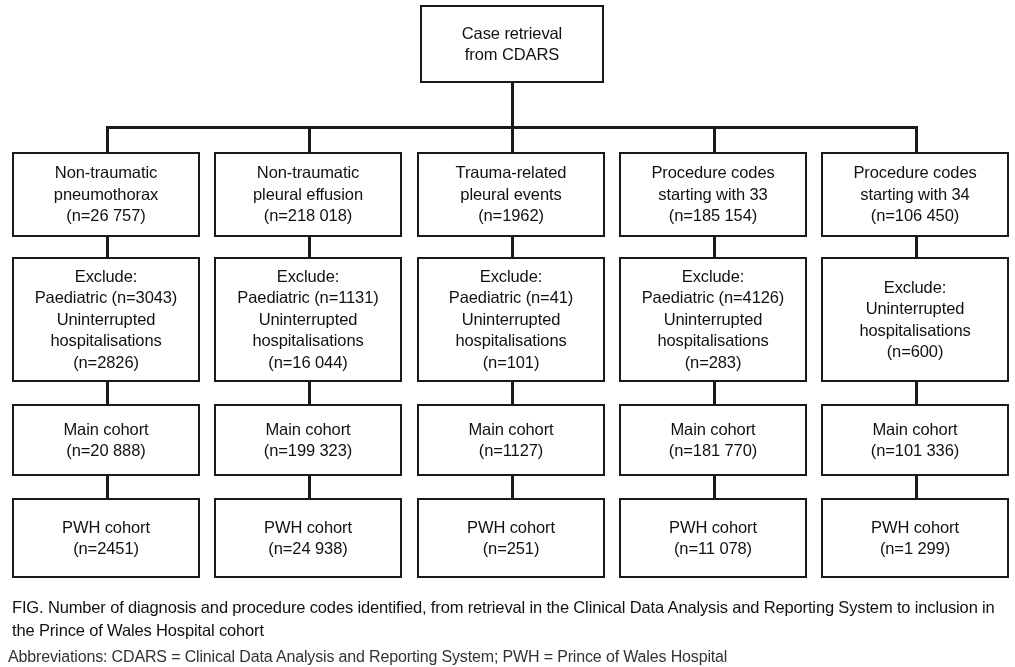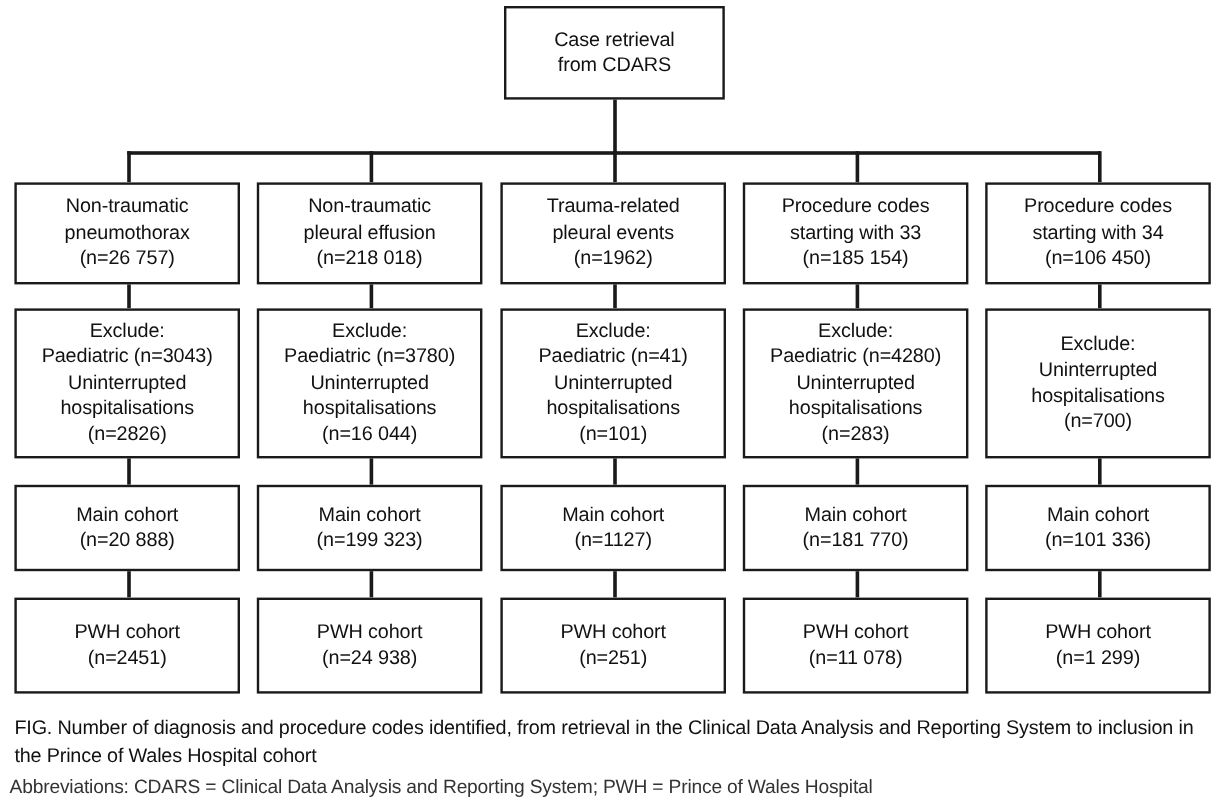--- a/index.html
+++ b/index.html
@@ -115,21 +115,21 @@
   </div>
 
   <div class="node" style="left:214px; top:152px; width:188px; height:85px;">
     <span class="ln">Non-traumatic</span>
     <span class="ln">pleural effusion</span>
     <span class="ln">(n=218 018)</span>
   </div>
   <div class="vline" style="left:308px; top:237px; height:20px;"></div>
   <div class="node" style="left:214px; top:257px; width:188px; height:125px;">
     <span class="ln">Exclude:</span>
-    <span class="ln">Paediatric (n=3780)</span>
+    <span class="ln">Paediatric (n=1131)</span>
     <span class="ln">Uninterrupted</span>
     <span class="ln">hospitalisations</span>
     <span class="ln">(n=16 044)</span>
   </div>
   <div class="vline" style="left:308px; top:382px; height:22px;"></div>
   <div class="node" style="left:214px; top:404px; width:188px; height:72px;">
     <span class="ln">Main cohort</span>
     <span class="ln">(n=199 323)</span>
   </div>
   <div class="vline" style="left:308px; top:476px; height:22px;"></div>
@@ -163,21 +163,21 @@
   </div>
 
   <div class="node" style="left:619px; top:152px; width:188px; height:85px;">
     <span class="ln">Procedure codes</span>
     <span class="ln">starting with 33</span>
     <span class="ln">(n=185 154)</span>
   </div>
   <div class="vline" style="left:713px; top:237px; height:20px;"></div>
   <div class="node" style="left:619px; top:257px; width:188px; height:125px;">
     <span class="ln">Exclude:</span>
-    <span class="ln">Paediatric (n=4280)</span>
+    <span class="ln">Paediatric (n=4126)</span>
     <span class="ln">Uninterrupted</span>
     <span class="ln">hospitalisations</span>
     <span class="ln">(n=283)</span>
   </div>
   <div class="vline" style="left:713px; top:382px; height:22px;"></div>
   <div class="node" style="left:619px; top:404px; width:188px; height:72px;">
     <span class="ln">Main cohort</span>
     <span class="ln">(n=181 770)</span>
   </div>
   <div class="vline" style="left:713px; top:476px; height:22px;"></div>
@@ -189,21 +189,21 @@
   <div class="node" style="left:821px; top:152px; width:188px; height:85px;">
     <span class="ln">Procedure codes</span>
     <span class="ln">starting with 34</span>
     <span class="ln">(n=106 450)</span>
   </div>
   <div class="vline" style="left:915px; top:237px; height:20px;"></div>
   <div class="node" style="left:821px; top:257px; width:188px; height:125px;">
     <span class="ln">Exclude:</span>
     <span class="ln">Uninterrupted</span>
     <span class="ln">hospitalisations</span>
-    <span class="ln">(n=700)</span>
+    <span class="ln">(n=600)</span>
   </div>
   <div class="vline" style="left:915px; top:382px; height:22px;"></div>
   <div class="node" style="left:821px; top:404px; width:188px; height:72px;">
     <span class="ln">Main cohort</span>
     <span class="ln">(n=101 336)</span>
   </div>
   <div class="vline" style="left:915px; top:476px; height:22px;"></div>
   <div class="node" style="left:821px; top:498px; width:188px; height:80px;">
     <span class="ln">PWH cohort</span>
     <span class="ln">(n=1 299)</span>

